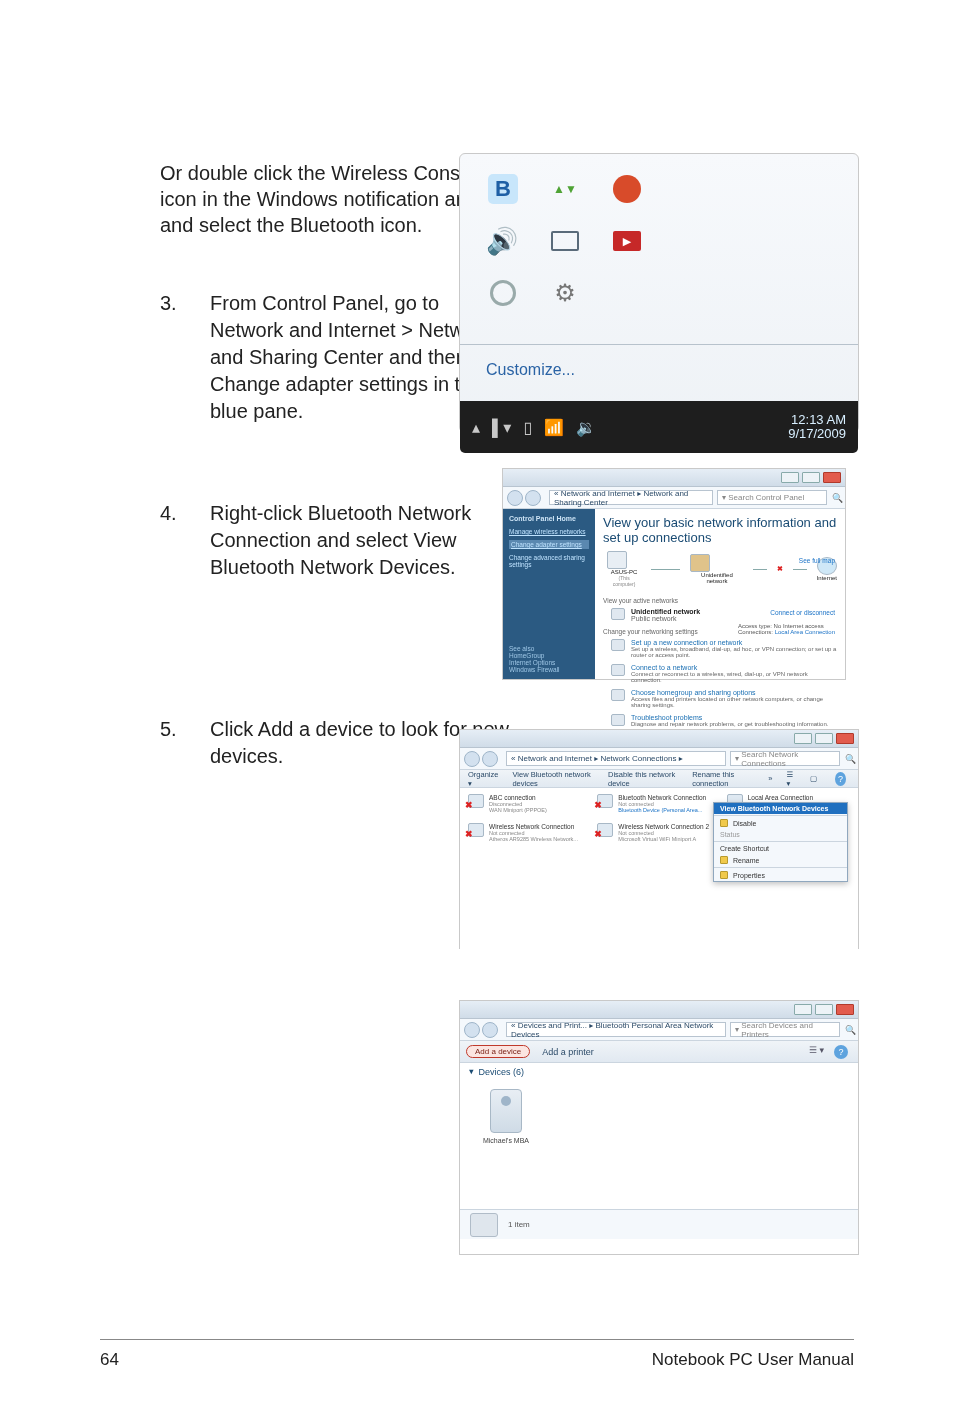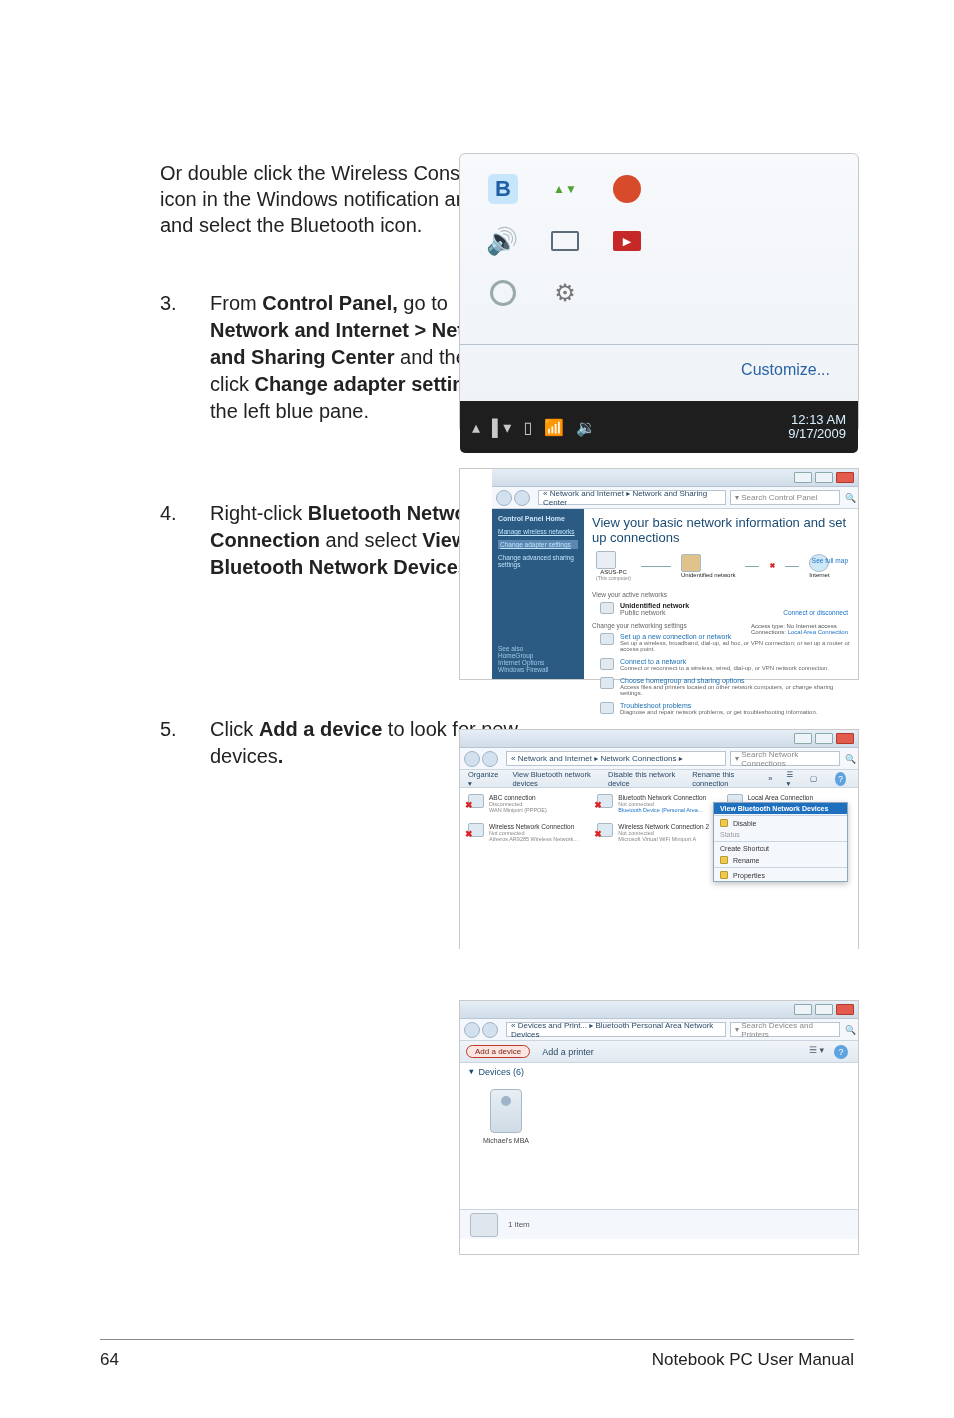--- a/index.html
+++ b/index.html
@@ -3,43 +3,43 @@
 <meta charset="utf-8">
 <style>
   * { box-sizing: border-box; margin: 0; padding: 0; }
   html, body { width: 954px; height: 1418px; background: #fff; font-family: "Segoe UI", "Myriad Pro", Arial, sans-serif; color: #222; }
   .page { width: 954px; height: 1418px; position: relative; padding: 40px 60px 0 60px; }
   .content { padding-left: 100px; padding-right: 20px; }
   .intro { width: 330px; font-size: 20px; line-height: 1.3; margin-top: 120px; }
   .step { display: flex; align-items: flex-start; margin-top: 52px; }
   .step-num { width: 50px; font-size: 20px; padding-top: 2px; }
   .step-text { font-size: 20px; line-height: 1.35; max-width: 305px; }
-  .bold { font-weight: 700; margin-top: 12px; }
+  .bold { font-weight: 400; margin-top: 12px; }
 
   
   .fig { position: absolute; border: 1px solid #c9c9c9; background: #fff; }
   .fig1 { right: 95px; top: 153px; width: 400px; height: 280px; border-radius: 6px; background: linear-gradient(#f7f9fc,#eef2f6); }
   .tray-grid { padding: 18px 26px 10px 26px; }
   .tray-row { display: flex; gap: 28px; margin-bottom: 18px; }
   .ticon { width: 34px; height: 34px; display: flex; align-items: center; justify-content: center; font-size: 22px; }
   .bt { width: 30px; height: 30px; border-radius: 5px; background: #c8e6fb; display:flex;align-items:center;justify-content:center; color:#1e5fa5; font-weight:700;}
   .arrows { width:30px;height:30px; display:flex; flex-direction:column; align-items:center; justify-content:center; color:#4fa335; font-size:12px;}
   .ball { width:28px;height:28px;border-radius:50%; background:#d84b2a;}
   .spk { font-size:26px;}
   .mon { width:28px;height:20px;border:2px solid #5a6b7a;border-radius:2px;}
   .ytb { width:28px;height:20px;background:#c62828;border-radius:2px;display:flex;align-items:center;justify-content:center;color:#fff;font-size:11px;}
   .cd { width:26px;height:26px;border-radius:50%;border:3px solid #9aa;}
   .gear { font-size:24px; color:#777;}
   .divider { height:1px; background:#b7c2cc; margin: 6px 0 10px 0;}
-  .customize { font-size:16px; color:#2a63a5; padding: 6px 28px 22px 26px; text-align: right;}
+  .customize { font-size:16px; color:#2a63a5; padding: 6px 28px 22px 26px;}
   .taskbar { background:#1e1e1e; height:52px; border-radius:0 0 5px 5px; display:flex; align-items:center; justify-content:space-between; padding:0 12px;}
   .tray-icons { display:flex; gap:12px; align-items:center; color:#c8c8c8; font-size:16px;}
   .clock { color:#d8efff; font-size:13px; text-align:right; line-height:1.1;}
 
-  .fig2 { right: 95px; top: 468px; width: 400px; height: 212px; padding-left: 32px; }
+  .fig2 { right: 108px; top: 468px; width: 344px; height: 212px; }
   .fig3 { right: 95px; top: 729px; width: 400px; height: 220px; }
   .fig4 { right: 95px; top: 1000px; width: 400px; height: 255px; }
 
   .winbar { height: 18px; background: linear-gradient(#e6eef6,#d0dce8); border-bottom:1px solid #b8c4d0; display:flex; align-items:center; justify-content:flex-end; gap:3px; padding-right:4px;}
   .winbtn { width:18px; height:11px; border:1px solid #8aa; background:#edf3f7; border-radius:1px;}
   .winbtn.red { background:#e25b4d; border-color:#b03a2c;}
   .addrbar { height:22px; display:flex; align-items:center; background:#f4f8fc; border-bottom:1px solid #cbd5df; font-size:9px; color:#2b4a68;}
   .navbtns { display:flex; gap:2px; padding:0 4px;}
   .navcircle { width:16px;height:16px;border-radius:50%;background:#d3e1ef;border:1px solid #9fb5c9;}
   .addrfield { flex:1; background:#fff; border:1px solid #b8c4d0; height:15px; margin:0 4px; padding:0 4px; display:flex; align-items:center; font-size:8px;}

